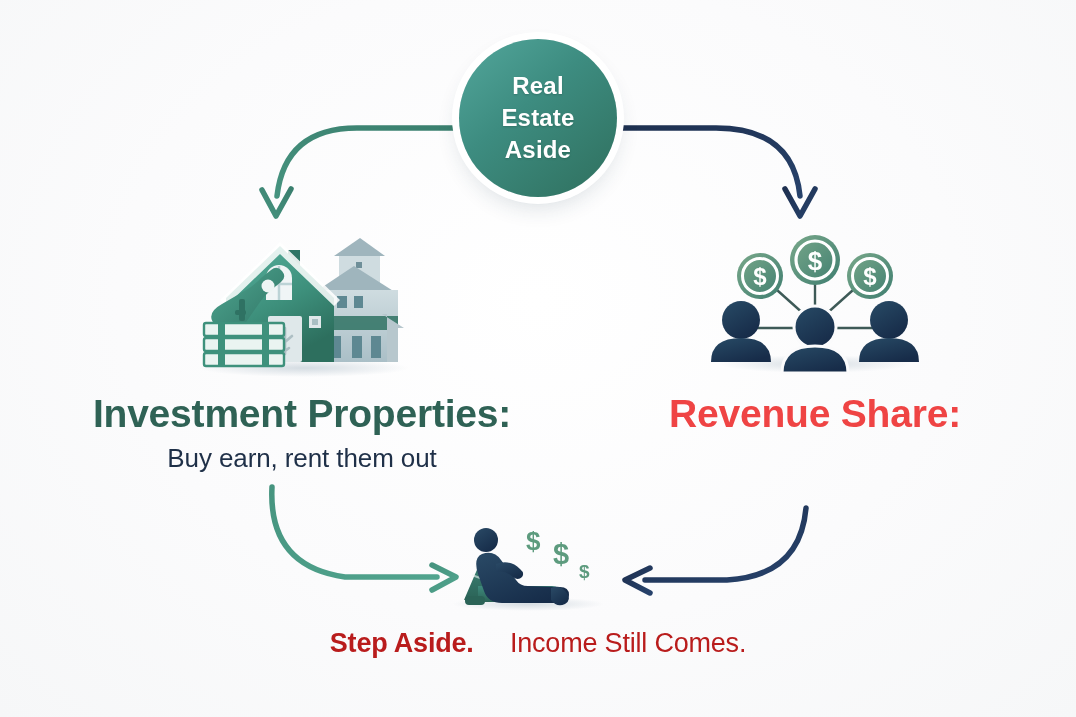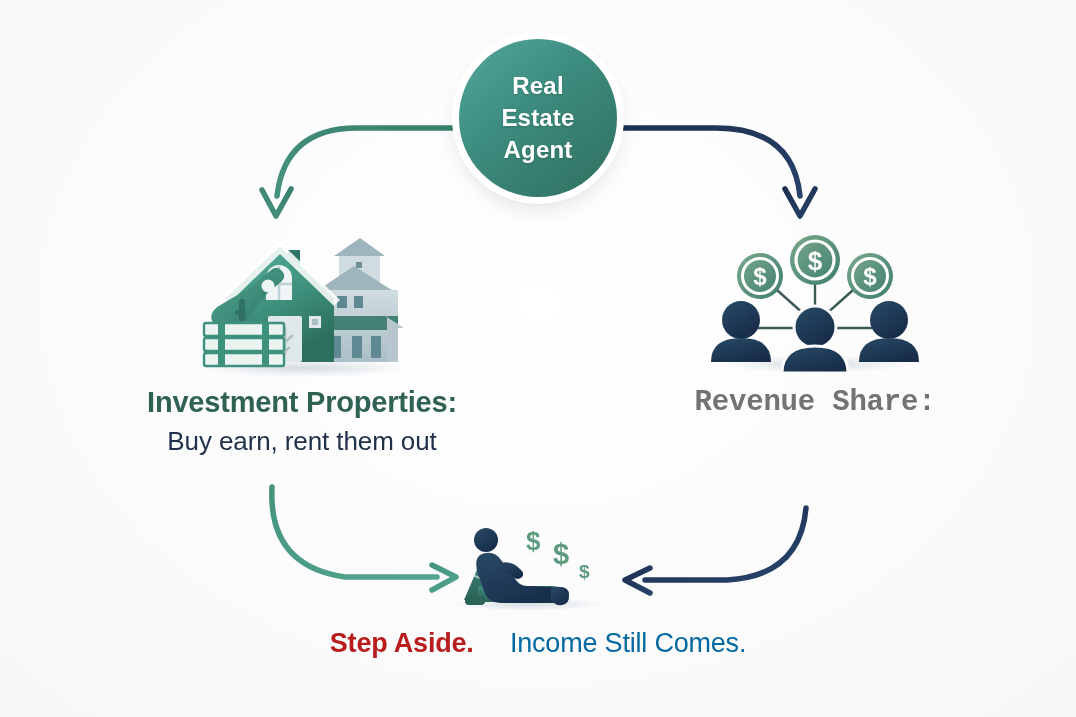--- a/index.html
+++ b/index.html
@@ -67,38 +67,38 @@
     text-align: center;
   }
   .branch-art {
     position: relative;
     height: 150px;
     display: flex;
     align-items: flex-end;
     justify-content: center;
   }
   .branch-title {
-    font-size: 29px;
+    font-size: 39px;
     font-weight: bold;
     letter-spacing: -0.2px;
-    margin-top: 8px;
+    margin-top: 14px;
   }
   .branch-desc {
     font-size: 26px;
     color: #1f3048;
     line-height: 1.3;
     margin-top: 6px;
     letter-spacing: -0.1px;
   }
 
   #branch-left  { left: 60px;  top: 228px; width: 484px; }
   #branch-right { left: 570px; top: 228px; width: 490px; }
 
   .title-green { color: #2f6255; }
-  .title-navy  { color: #737373; font-family: Liberation Mono, monospace; }
+  .title-navy  { color: #ef4444; }
 
   
   #outcome {
     position: absolute;
     left: 288px;
     top: 520px;
     width: 500px;
     text-align: center;
   }
   .outcome-art {
@@ -111,21 +111,21 @@
     margin-top: 16px;
     font-size: 27px;
     letter-spacing: -0.2px;
     white-space: nowrap;
   }
   .outcome-lead {
     font-weight: bold;
     color: #b91c1c;
   }
   .outcome-tail {
-    color: #0369a1;
+    color: #b91c1c;
     margin-left: 29px;
   }
 </style>
 </head>
 <body>
 
 <div id="canvas">
 
   <svg id="arrows" viewBox="0 0 1076 717" xmlns="http://www.w3.org/2000/svg">
     <defs>
@@ -160,21 +160,21 @@
 
     <g>
       <path d="M 806 508 Q 800 576 727 580 L 645 580" fill="none" stroke="url(#gradNavyArrow)" stroke-width="5.5" stroke-linecap="round"></path>
       <path d="M 650 568 L 625 580 L 650 593" fill="none" stroke="url(#gradNavyArrow)" stroke-width="5.5" stroke-linecap="round" stroke-linejoin="round"></path>
     </g>
   </svg>
 
   <div class="center-node">
     <div class="center-node-label">Real
 Estate
-Agent</div>
+Aside</div>
   </div>
 
   <div class="branch" id="branch-left">
     <div class="branch-art">
       <svg width="240" height="150" viewBox="0 0 240 150" xmlns="http://www.w3.org/2000/svg">
         <defs>
           <linearGradient id="houseMain" x1="0" y1="0" x2="0.5" y2="1">
             <stop offset="0%" stop-color="#58b29f"></stop>
             <stop offset="60%" stop-color="#3d8f7b"></stop>
             <stop offset="100%" stop-color="#2d6f5e"></stop>

